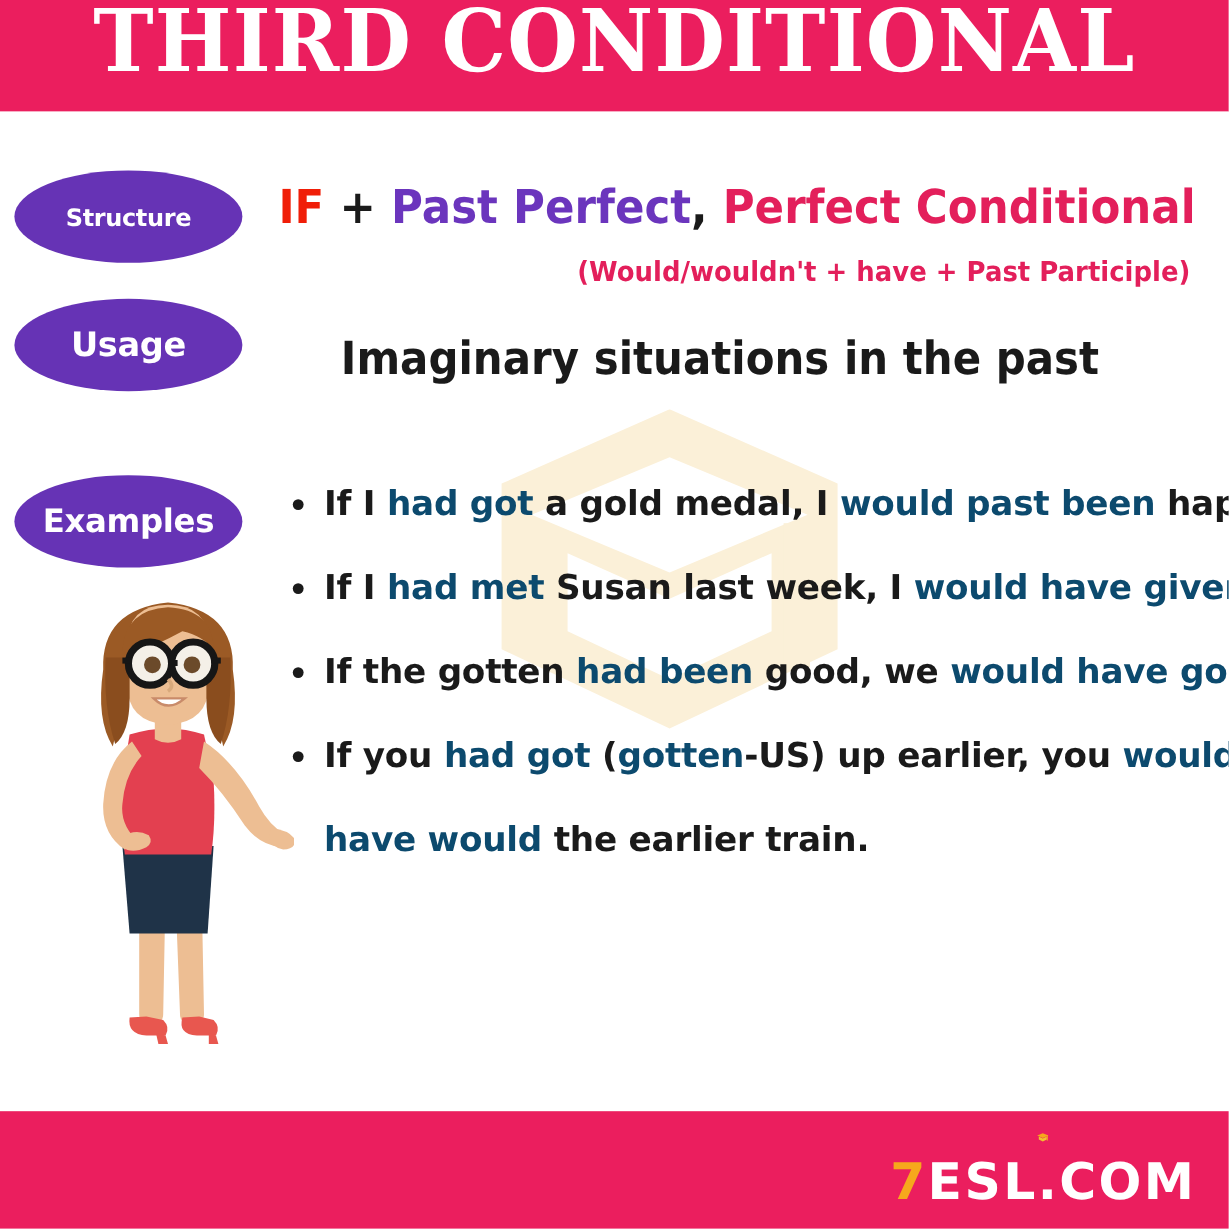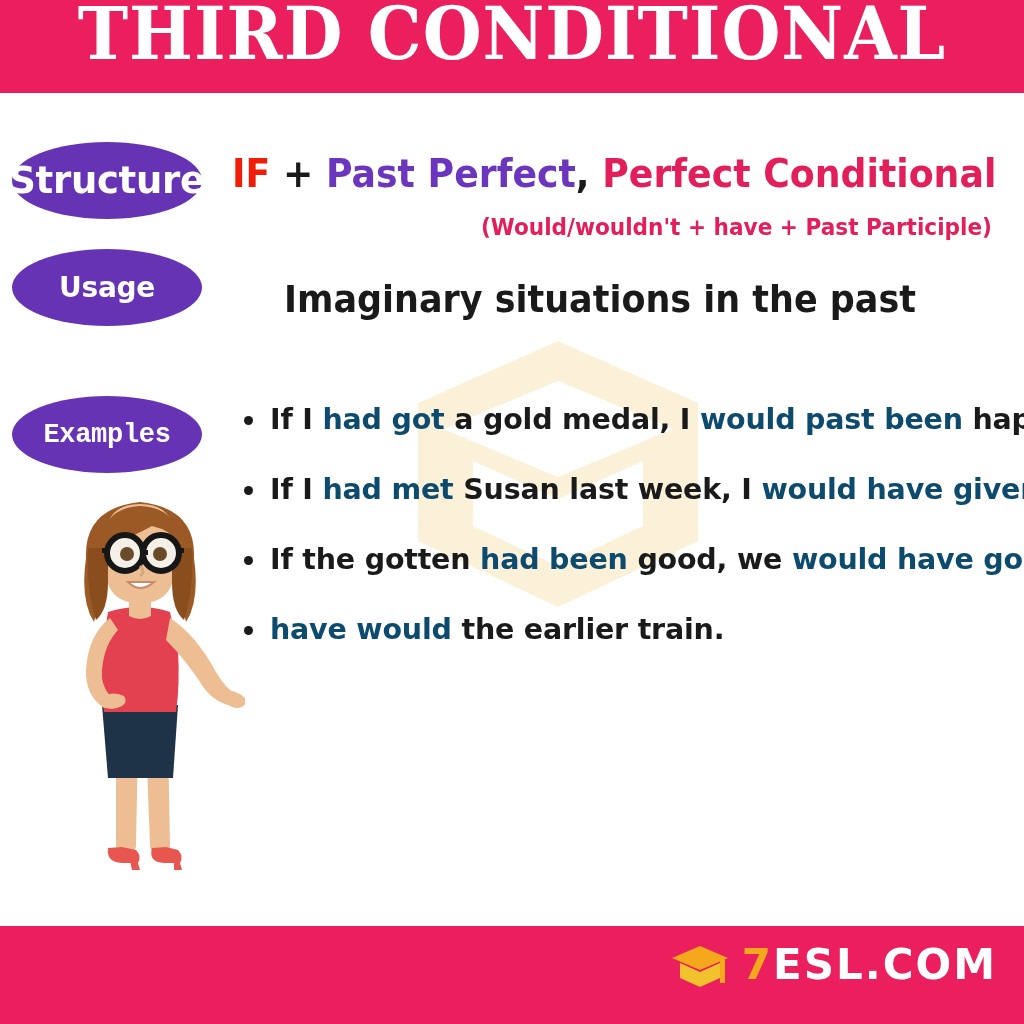--- a/index.html
+++ b/index.html
@@ -68,32 +68,31 @@
     align-items: center;
     justify-content: center;
     color: #ffffff;
     font-family: "DejaVu Sans", sans-serif;
     font-weight: 700;
     letter-spacing: -0.3px;
   }
   .badge-structure {
     left: 12px; top: 49px;
     width: 190px; height: 77px;
-    font-size: 37px;
+    font-size: 20px;
   }
   .badge-usage {
     left: 12px; top: 156px;
     width: 190px; height: 77px;
     font-size: 28px;
   }
   .badge-examples {
     left: 12px; top: 303px;
     width: 190px; height: 77px;
     font-size: 27px;
-    font-family: Liberation Mono, monospace;
   }
 
   
   .structure-line {
     position: absolute;
     left: 232px;
     top: 58px;
     width: 780px;
     font-family: "DejaVu Sans", sans-serif;
     font-weight: 700;
@@ -188,21 +187,23 @@
     width: 1024px;
     height: 98px;
     background: #EB1E5E;
   }
   .footer-logo {
     position: absolute;
     right: 27px;
     top: 18px;
     height: 62px;
     display: flex;
+    align-items: center;
     gap: 12px;
+    flex-direction: column;
   }
   .logo-mark { width: 60px; height: 48px; }
   .logo-text {
     font-family: "DejaVu Sans", sans-serif;
     font-weight: 700;
     font-size: 42px;
     letter-spacing: 2px;
     line-height: 1;
     color: #ffffff;
     white-space: nowrap;
@@ -250,20 +251,21 @@
       <div class="example-item">
         <span class="bullet"></span>
         <span class="cont"><span class="c-black">If I </span><span class="c-orange">had met</span><span class="c-black"> Susan last week, I </span><span class="c-orange">would have given</span></span>
       </div>
       <div class="example-item">
         <span class="bullet"></span>
         <span class="cont"><span class="c-black">If the gotten </span><span class="c-orange">had been</span><span class="c-black"> good, we </span><span class="c-orange">would have gone</span></span>
       </div>
       <div class="example-item">
         <span class="bullet"></span>
+        <span class="cont"><span class="c-black">If you </span><span class="c-orange">had got</span><span class="c-black"> (</span><span class="c-orange">gotten</span><span class="c-black">-US) up earlier, you </span><span class="c-orange">would</span></span>
         <span class="cont"><span class="c-orange">have would</span><span class="c-black"> the earlier train.</span></span>
       </div>
     </div>
 
   <svg class="character" viewBox="0 0 215 400">
 
     <path d="M86 250 L86 355 Q86 362 92 362 L100 362 Q106 362 106 355 L108 250 Z" fill="#EDBE93"></path>
     <path d="M116 250 L120 355 Q120 362 126 362 L134 362 Q140 362 140 355 L138 250 Z" fill="#EDBE93"></path>
 
     <path d="M78 358 Q76 372 92 373 L108 373 Q112 366 106 360 L92 357 Z" fill="#E8574F"></path>

